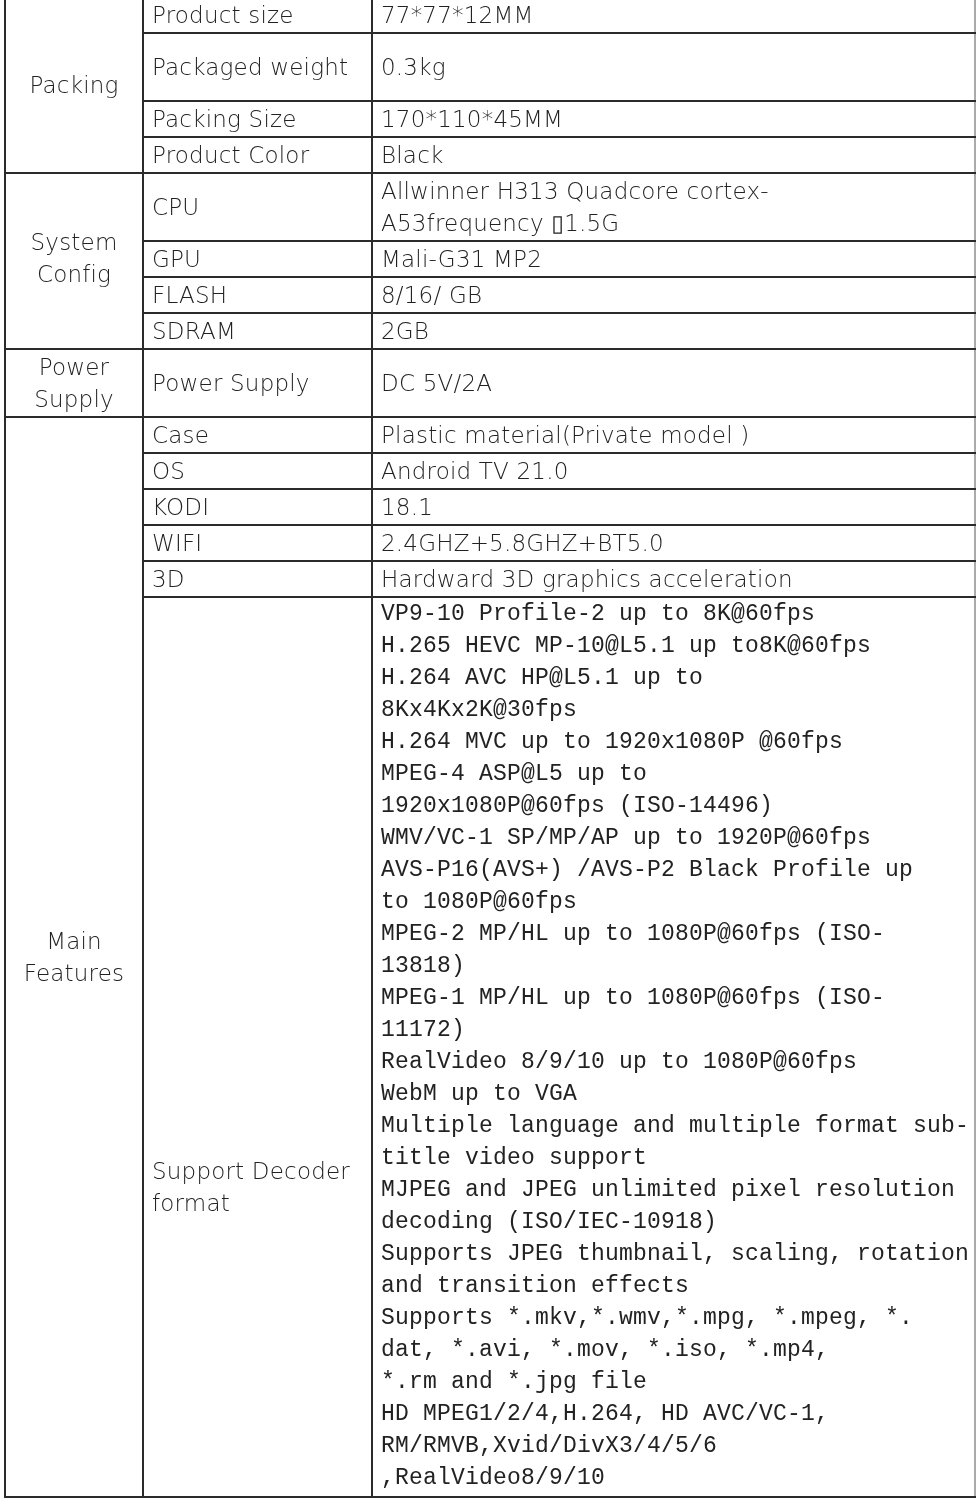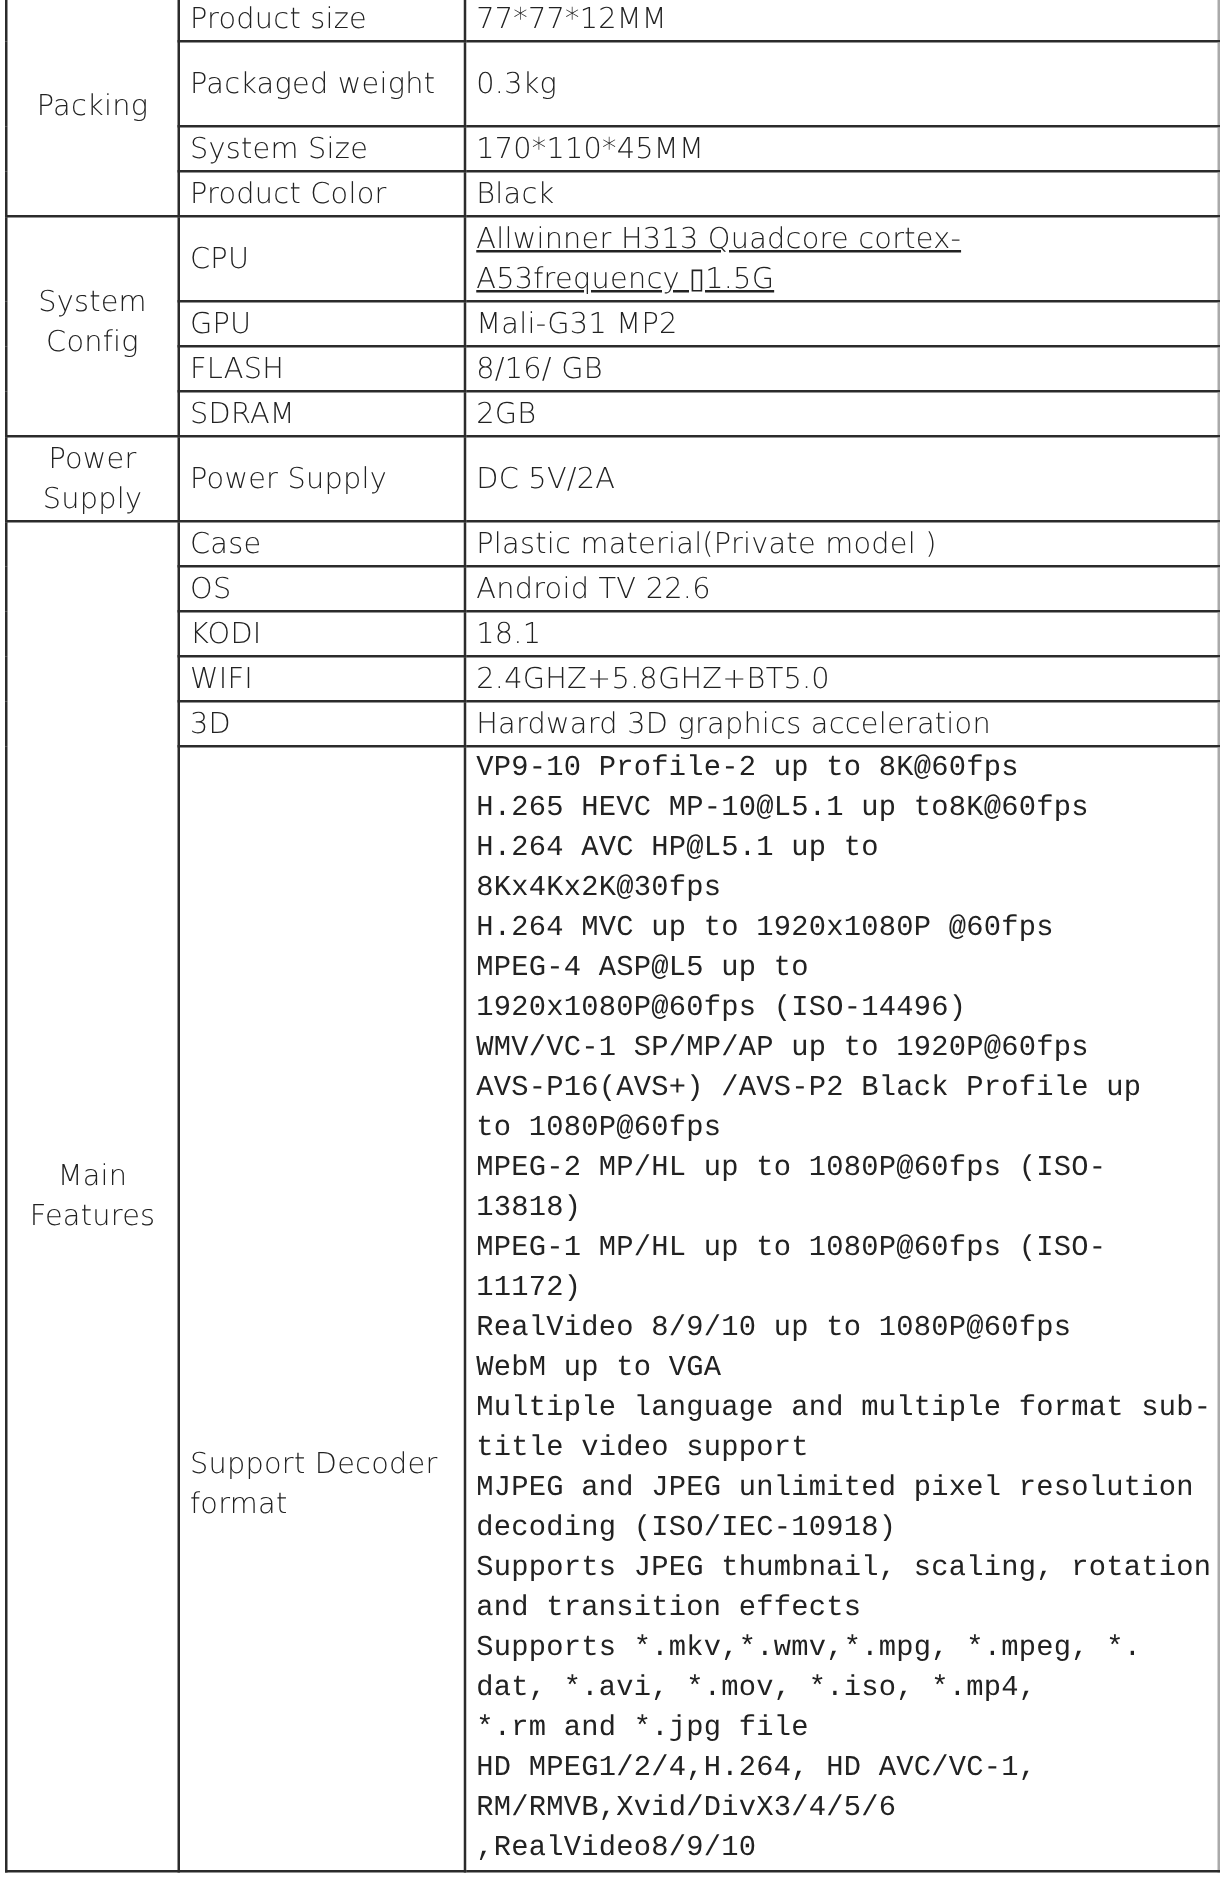--- a/index.html
+++ b/index.html
@@ -48,32 +48,32 @@
     <tr class="row-1">
       <td class="cat" rowspan="4">Packing</td>
       <td class="key">Product size</td>
       <td class="val right-edge">77*77*12MM</td>
     </tr>
     <tr class="row-2">
       <td class="key" style="white-space:normal; width:120px;">Packaged weight</td>
       <td class="val right-edge">0.3kg</td>
     </tr>
     <tr class="row-1">
-      <td class="key">System Size</td>
+      <td class="key">Packing Size</td>
       <td class="val right-edge">170*110*45MM</td>
     </tr>
     <tr class="row-1">
       <td class="key">Product Color</td>
       <td class="val right-edge">Black</td>
     </tr>
 
     <tr class="row-2">
       <td class="cat" rowspan="4" style="vertical-align:top; padding-top:52px;">System Config</td>
       <td class="key">CPU</td>
-      <td class="val right-edge" style="padding-right:140px;text-decoration:underline;">Allwinner H313 Quadcore cortex-A53frequency ▯1.5G</td>
+      <td class="val right-edge" style="padding-right:140px;">Allwinner H313 Quadcore cortex-A53frequency ▯1.5G</td>
     </tr>
     <tr class="row-1">
       <td class="key">GPU</td>
       <td class="val right-edge">Mali-G31 MP2</td>
     </tr>
     <tr class="row-1">
       <td class="key">FLASH</td>
       <td class="val right-edge">8/16/ GB</td>
     </tr>
     <tr class="row-1">
@@ -87,21 +87,21 @@
       <td class="val right-edge">DC 5V/2A</td>
     </tr>
 
     <tr class="row-1">
       <td class="cat" rowspan="6" style="padding:0 8px;margin-left:32px;">Main Features</td>
       <td class="key">Case</td>
       <td class="val right-edge">Plastic material(Private model )</td>
     </tr>
     <tr class="row-1">
       <td class="key">OS</td>
-      <td class="val right-edge">Android TV 22.6</td>
+      <td class="val right-edge">Android TV 21.0</td>
     </tr>
     <tr class="row-1">
       <td class="key">KODI</td>
       <td class="val right-edge">18.1</td>
     </tr>
     <tr class="row-1">
       <td class="key">WIFI</td>
       <td class="val right-edge">2.4GHZ+5.8GHZ+BT5.0</td>
     </tr>
     <tr class="row-1">

